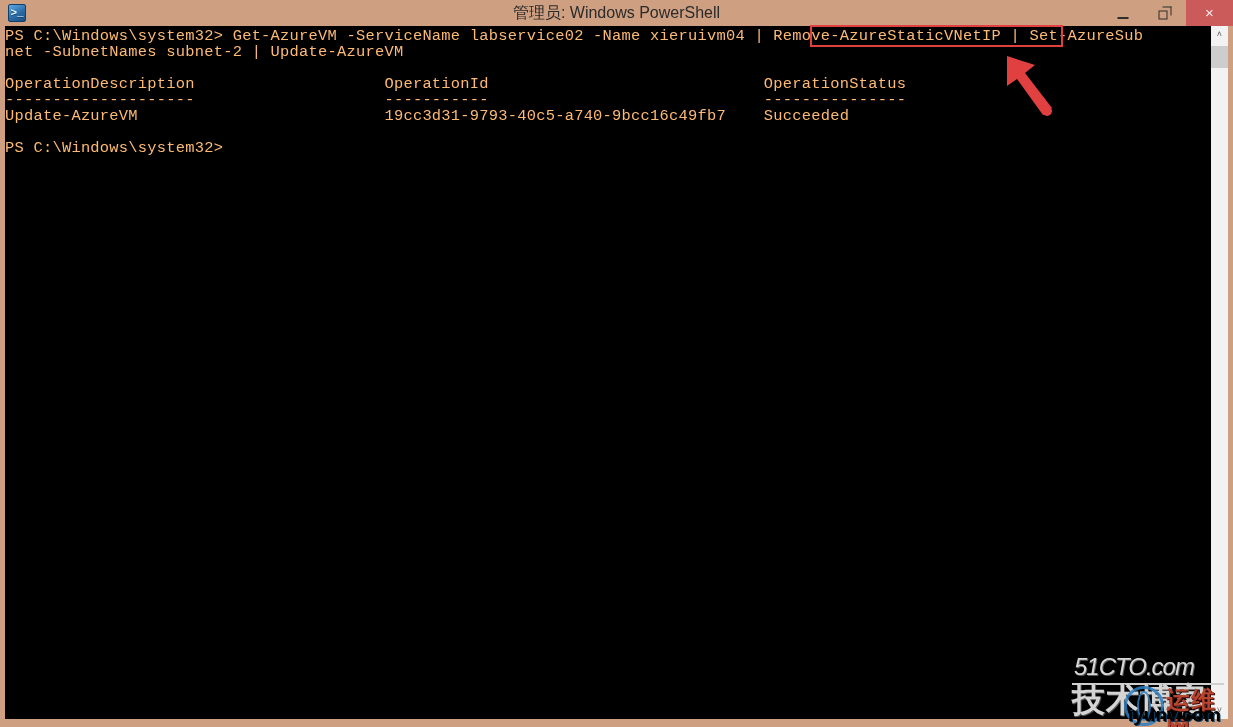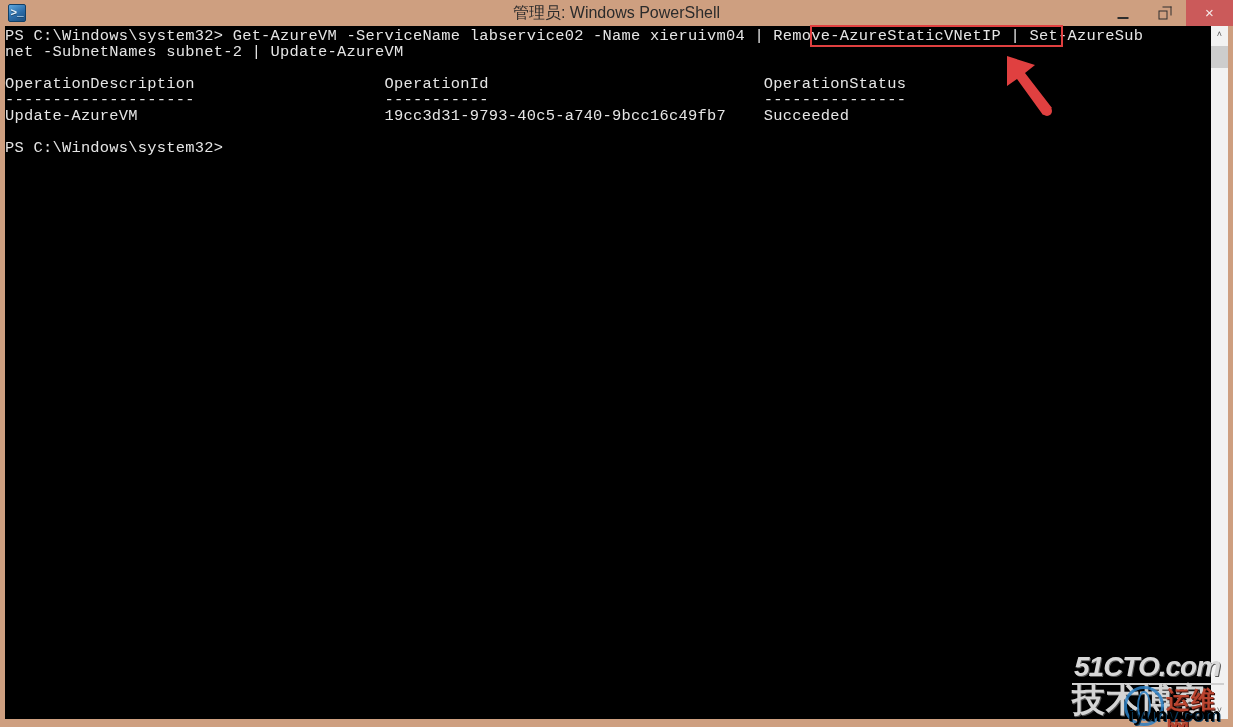--- a/index.html
+++ b/index.html
@@ -130,21 +130,21 @@
     background: #000000;
     overflow: hidden;
   }
   .console-text {
     position: absolute;
     left: 0px;
     top: 2px;
     width: 1196px;
     margin: 0;
     padding: 0;
-    color: #e5e5e5;
+    color: #fdba74;
     font-family: "Liberation Mono", "DejaVu Sans Mono", monospace;
     font-size: 15.4px;
     line-height: 16px;
     letter-spacing: 0.25px;
     white-space: pre;
   }
   .console-text .ln { display: block; height: 16px; }
 
   
   .scrollbar {
@@ -212,22 +212,22 @@
     left: 1062px;
     top: 652px;
     width: 172px;
     height: 72px;
     pointer-events: none;
     font-family: "Liberation Sans", sans-serif;
   }
   .wm-top {
     position: absolute;
     left: 12px; top: 0;
-    font-size: 28px;
-    font-weight: bold;
+    font-size: 24px;
+    font-weight: normal;
     font-style: italic;
     letter-spacing: -1px;
     color: #d8d8d8;
     text-shadow: 1px 1px 0 #5a5a5a;
     line-height: 30px;
   }
   .wm-rule {
     position: absolute;
     left: 10px; top: 31px;
     width: 152px; height: 2px;

